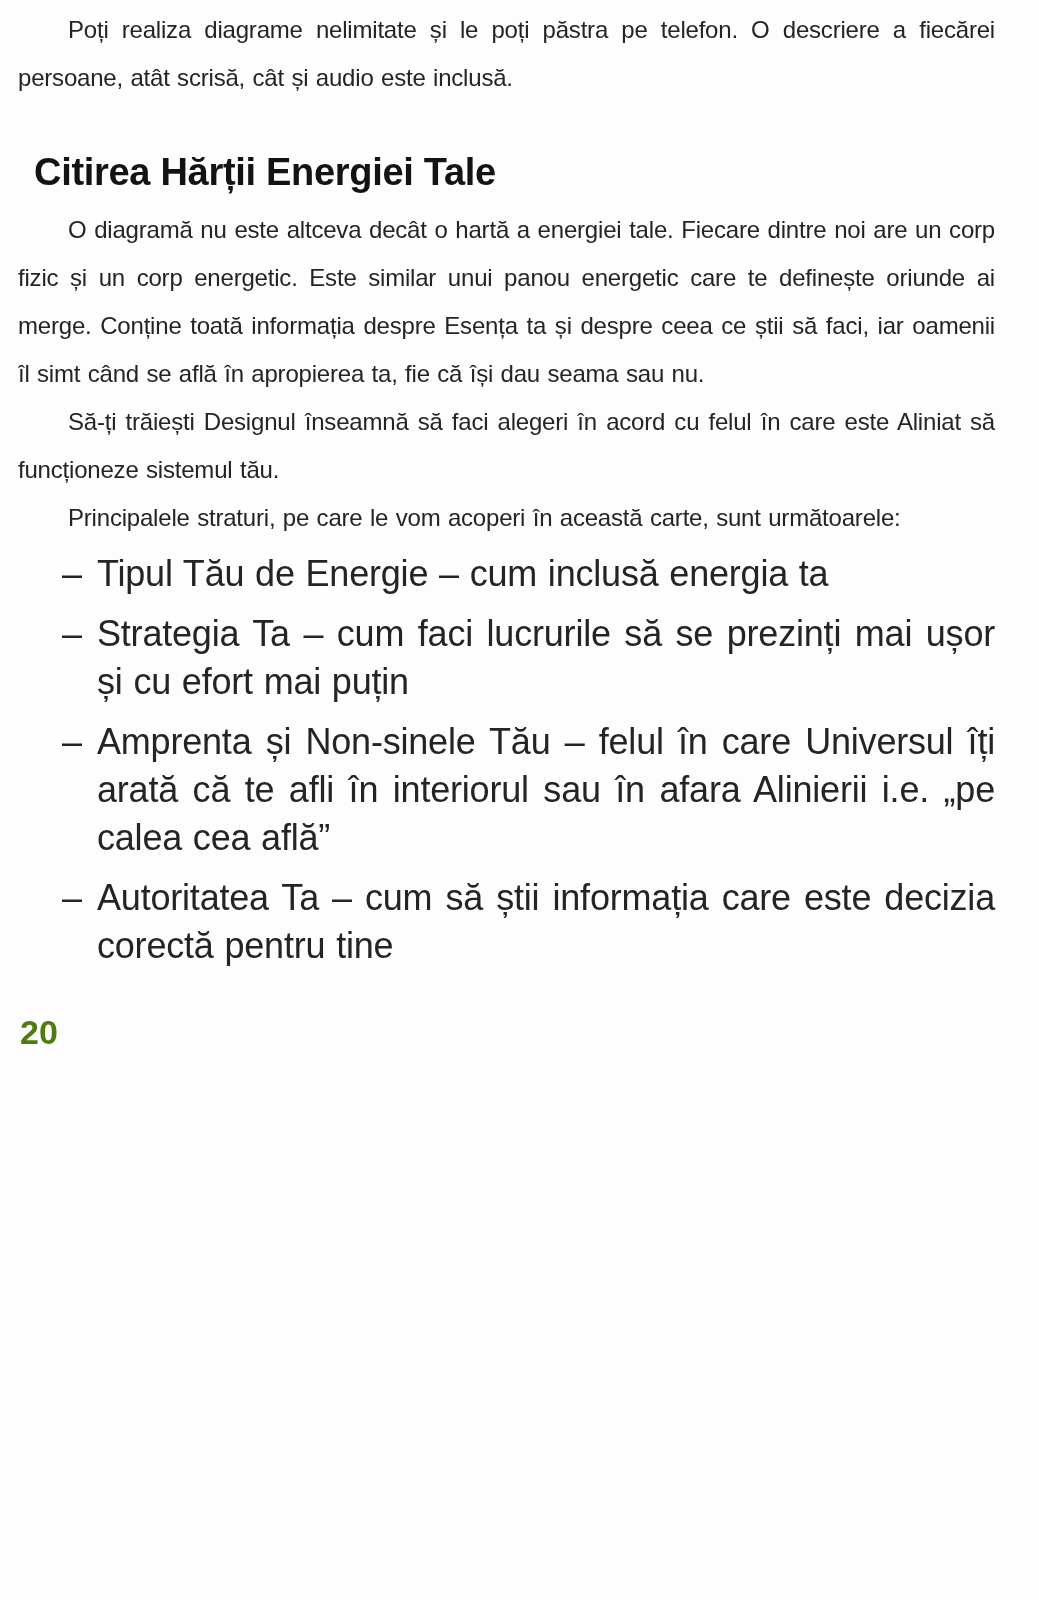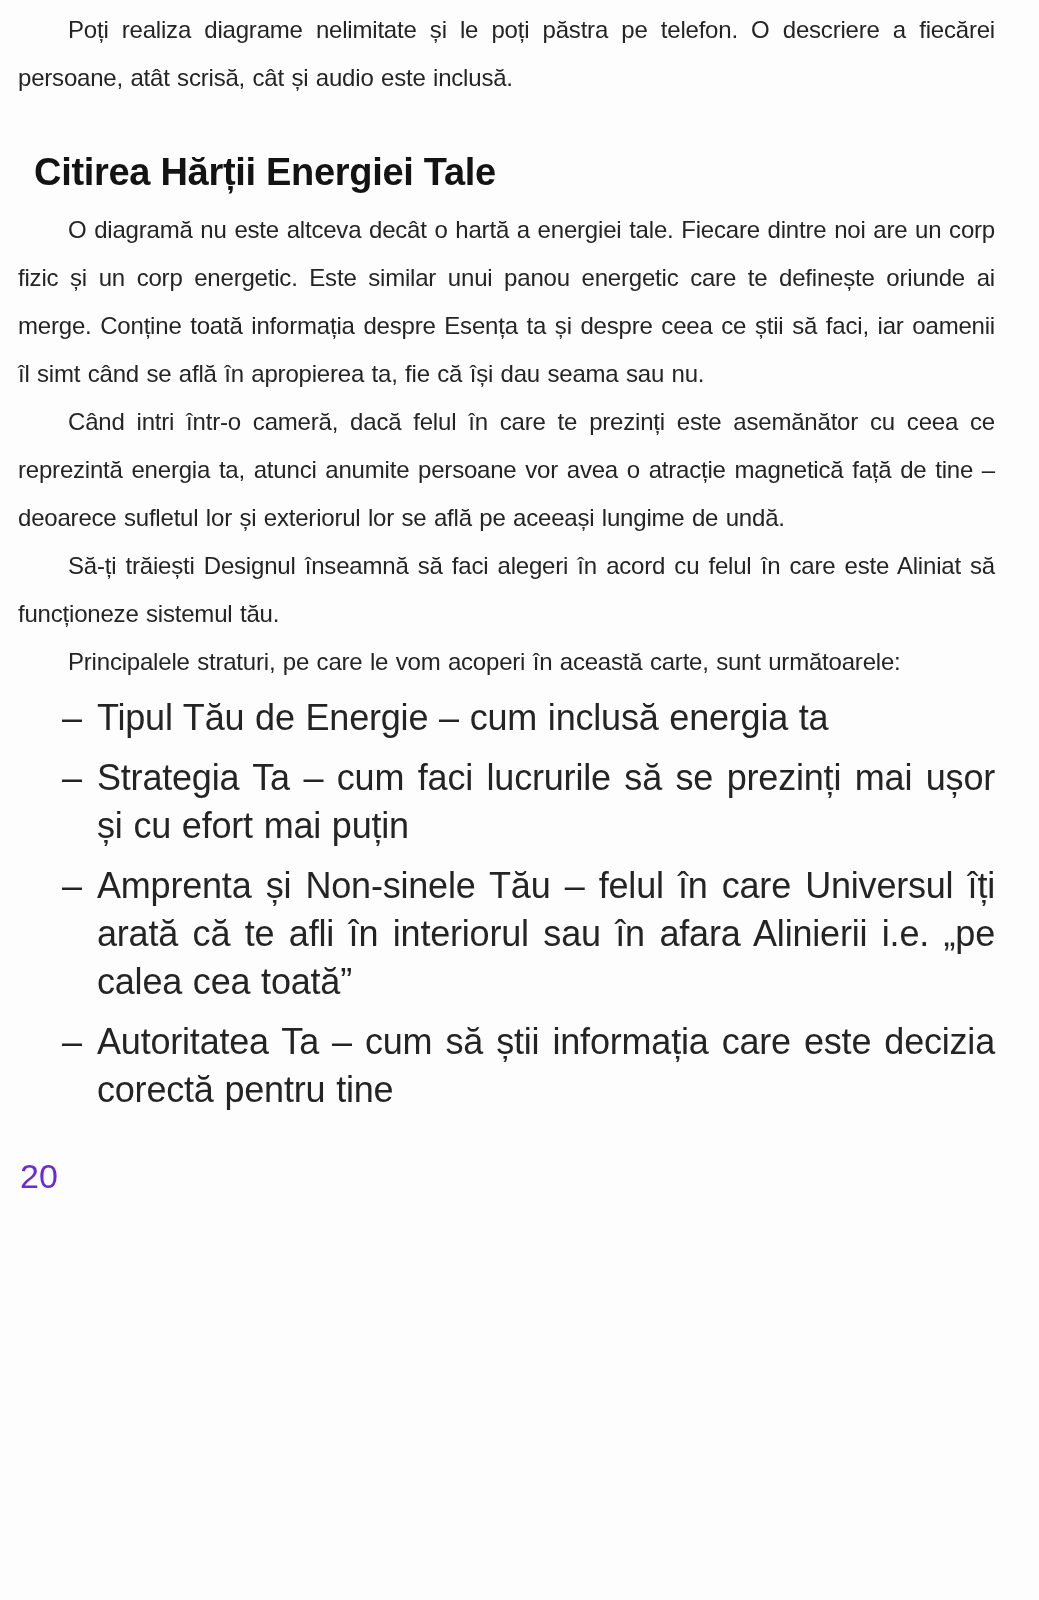--- a/index.html
+++ b/index.html
@@ -65,50 +65,49 @@
     display: flex;
     align-items: baseline;
     gap: 48px;
     padding: 0 44px 0 20px;
     margin-top: 38px;
     font-size: 34px;
     line-height: 48px;
     color: #1c1c1c;
   }
   footer .page-number {
-    font-weight: normal;
-    color: #6d28d9;
+    font-weight: bold;
+    color: #4d7c0f;
   }
   footer .author {
     font-weight: normal;
     color: #242424;
   }
 </style>
 </head>
 <body>
 
 <main class="page-body">
     <p class="para indent">Poți realiza diagrame nelimitate și le poți păstra pe telefon. O descriere a fiecărei persoane, atât scrisă, cât și audio este inclusă.</p>
     <h2 class="heading">Citirea Hărții Energiei Tale</h2>
     <p class="para indent">O diagramă nu este altceva decât o hartă a energiei tale. Fiecare dintre noi are un corp fizic și un corp energetic. Este similar unui panou energetic care te definește oriunde ai merge. Conține toată informația despre Esența ta și despre ceea ce știi să faci, iar oamenii îl simt când se află în apropierea ta, fie că își dau seama sau nu.</p>
-    <p class="para indent">Când intri într-o cameră, dacă felul în care te prezinți este asemănător cu ceea ce reprezintă energia ta, atunci anumite persoane vor avea o atracție magnetică față de tine – deoarece sufletul lor și exteriorul lor se află pe aceeași lungime de undă.</p>
     <p class="para indent">Să-ți trăiești Designul înseamnă să faci alegeri în acord cu felul în care este Aliniat să funcționeze sistemul tău.</p>
     <p class="para indent">Principalele straturi, pe care le vom acoperi în această carte, sunt următoarele:</p>
     <div class="list">
       <div class="list-item">
         <span class="marker">–</span>
         <span class="item-text">Tipul Tău de Energie – cum inclusă energia ta</span>
       </div>
       <div class="list-item">
         <span class="marker">–</span>
         <span class="item-text">Strategia Ta – cum faci lucrurile să se prezinți mai ușor și cu efort mai puțin</span>
       </div>
       <div class="list-item">
         <span class="marker">–</span>
-        <span class="item-text">Amprenta și Non-sinele Tău – felul în care Universul îți arată că te afli în interiorul sau în afara Alinierii i.e. „pe calea cea toată”</span>
+        <span class="item-text">Amprenta și Non-sinele Tău – felul în care Universul îți arată că te afli în interiorul sau în afara Alinierii i.e. „pe calea cea află”</span>
       </div>
       <div class="list-item">
         <span class="marker">–</span>
         <span class="item-text">Autoritatea Ta – cum să știi informația care este decizia corectă pentru tine</span>
       </div>
     </div>
   </main>
 
 <footer class="page-footer">
   <span class="page-number">20</span>

